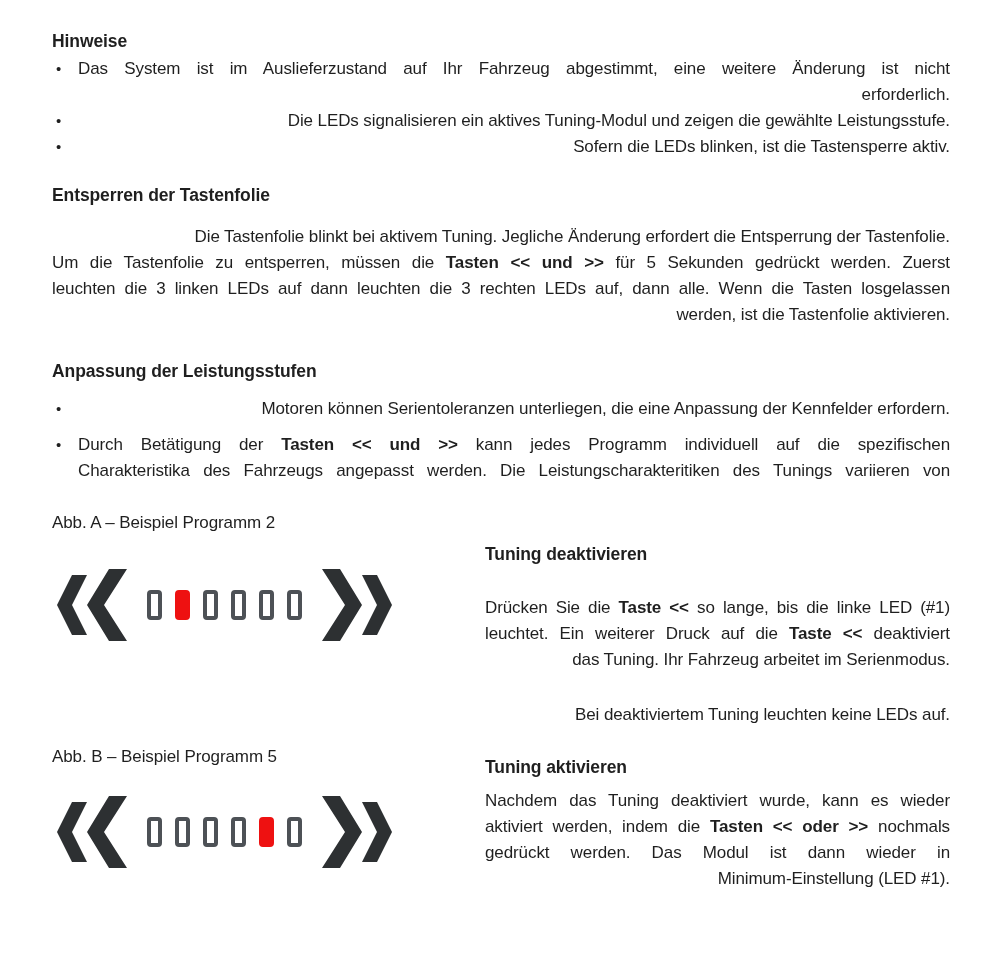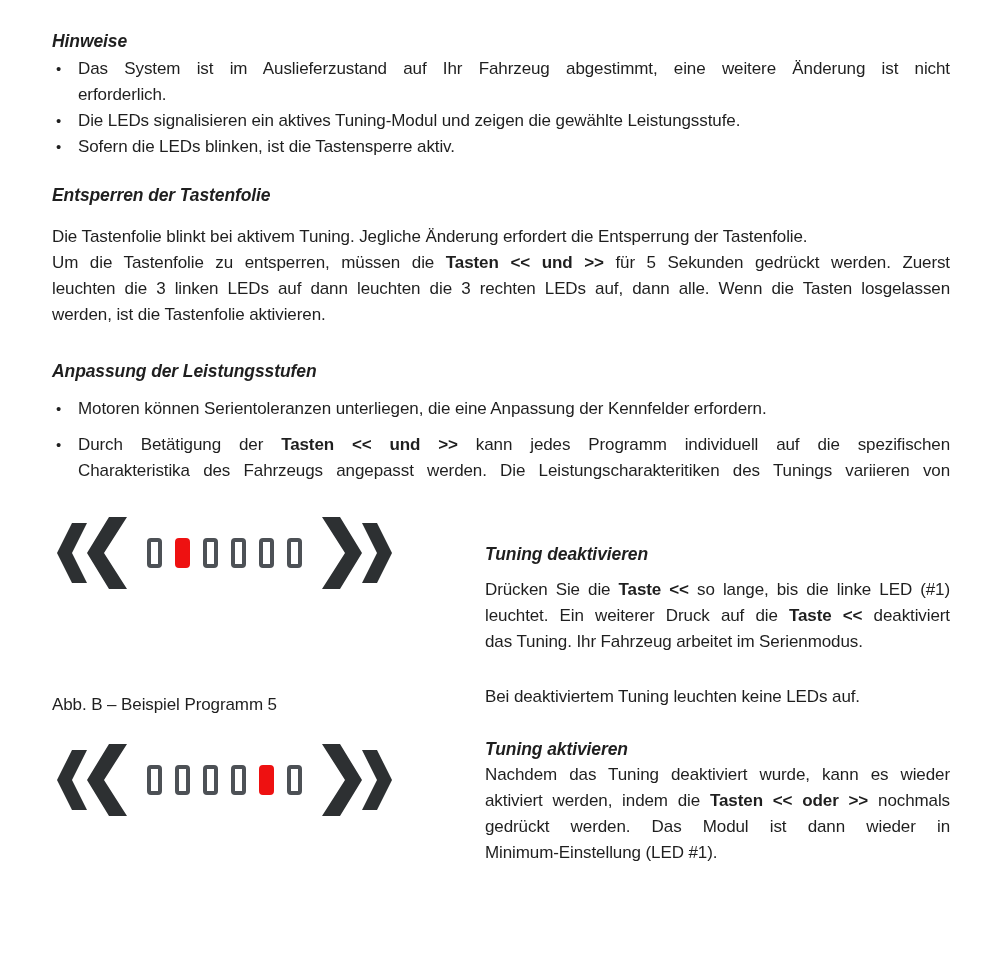--- a/index.html
+++ b/index.html
@@ -3,23 +3,23 @@
 <meta charset="utf-8">
 <style>
   html,body{margin:0;padding:0;background:#ffffff;}
   .page{
     position:relative;width:1000px;height:975px;background:var(--background,#fff);
     color:var(--text,#1f1f1f);
     font-family:"Liberation Sans","DejaVu Sans",sans-serif;
     font-size:17px;line-height:26px;letter-spacing:-0.1px;overflow:hidden;
   }
   .content{position:absolute;left:52px;top:28px;width:898px;}
-  .shead{font-weight:700;font-size:17.5px;font-style:italic;}
+  .shead{font-weight:700;font-size:17.5px;}
   .b{font-weight:700;}
-  .tline{min-height:26px;}
+  .tline{min-height:26px;text-align:right;}
   .just{text-align:justify;text-align-last:justify;}
   
   .bullets{margin-top:2px;}
   .bullet{position:relative;padding-left:26px;}
   .bullet::before{content:"\2022";position:absolute;left:4px;top:0;font-size:15px;}
   .abullets{margin-top:12px;}
   .abullet + .abullet{margin-top:10px;}
   
   .h-entsperren{margin-top:22px;}
   .p-entsperren{margin-top:16px;}
@@ -35,24 +35,24 @@
   
   .ledgraphic{display:flex;align-items:center;height:72px;margin-left:5px;}
   .chev{width:70px;height:72px;flex:none;fill:var(--chevron,#2d3032);}
   .flip{transform:scaleX(-1);}
   .ledrow{display:flex;gap:13px;margin:0 20px;align-items:center;}
   .led{width:15px;height:30px;box-sizing:border-box;border:4px solid var(--led-off-border,#4d5156);
        border-radius:4px;background:#fff;}
   .led.lit{background:var(--led-on,#ee1111);border-color:var(--led-on,#ee1111);}
   
   .rh1{margin-top:57px;}
-  .rp1{margin-top:10px;}
+  .rp1{margin-top:28px;}
   .rp2{margin-top:29px;}
   .rh2{margin-top:26px;}
-  .rp3{}
+  .rp3{margin-top:8px;}
   .rp4{margin-top:9px;}
 </style>
 </head>
 <body>
 
 <div class="page">
   <div class="content">
 
     <div class="shead">Hinweise</div>
     <div class="bullets">
@@ -93,20 +93,21 @@
         <div>
             <div class="tline just"><span>Durch Betätigung der </span><span class="b">Tasten &lt;&lt; und &gt;&gt;</span><span> kann jedes Programm individuell auf die spezifischen</span></div>
             <div class="tline just"><span>Charakteristika des Fahrzeugs angepasst werden. Die Leistungscharakteritiken des Tunings variieren von</span></div>
           </div>
       </div>
     </div>
 
     <div class="columns">
 
       <div class="col-left">
+        <div class="fig-label-a">Abb. A – Beispiel Programm 2</div>
         <div class="ledgraphic graphic-a">
           <svg class="chev" viewBox="0 0 70 72">
             <polygon points="15,6 0,36 15,66 30,66 15,36 30,6"></polygon>
             <polygon points="52,0 30,36 52,72 70,72 47,36 70,0"></polygon>
           </svg>
           <div class="ledrow">
               <div class="led"></div>
               <div class="led lit"></div>
               <div class="led"></div>
               <div class="led"></div>

